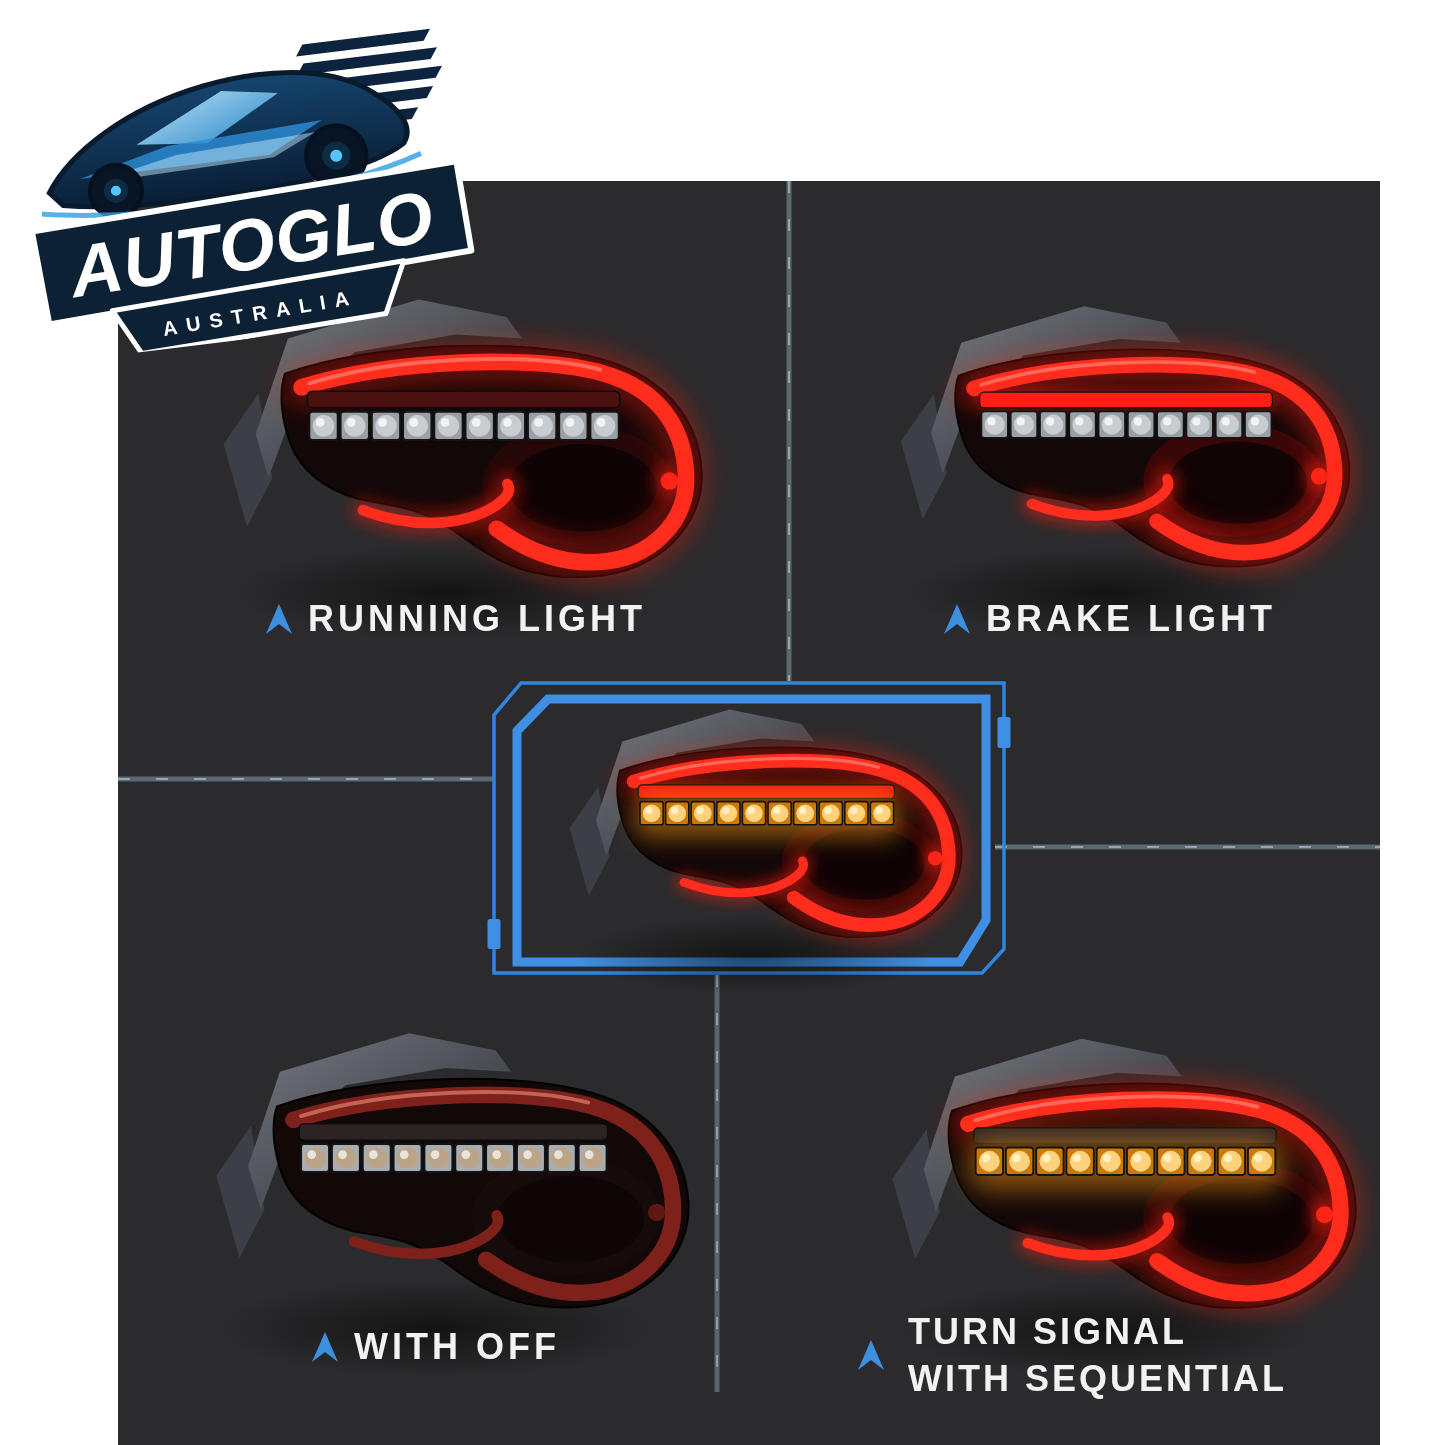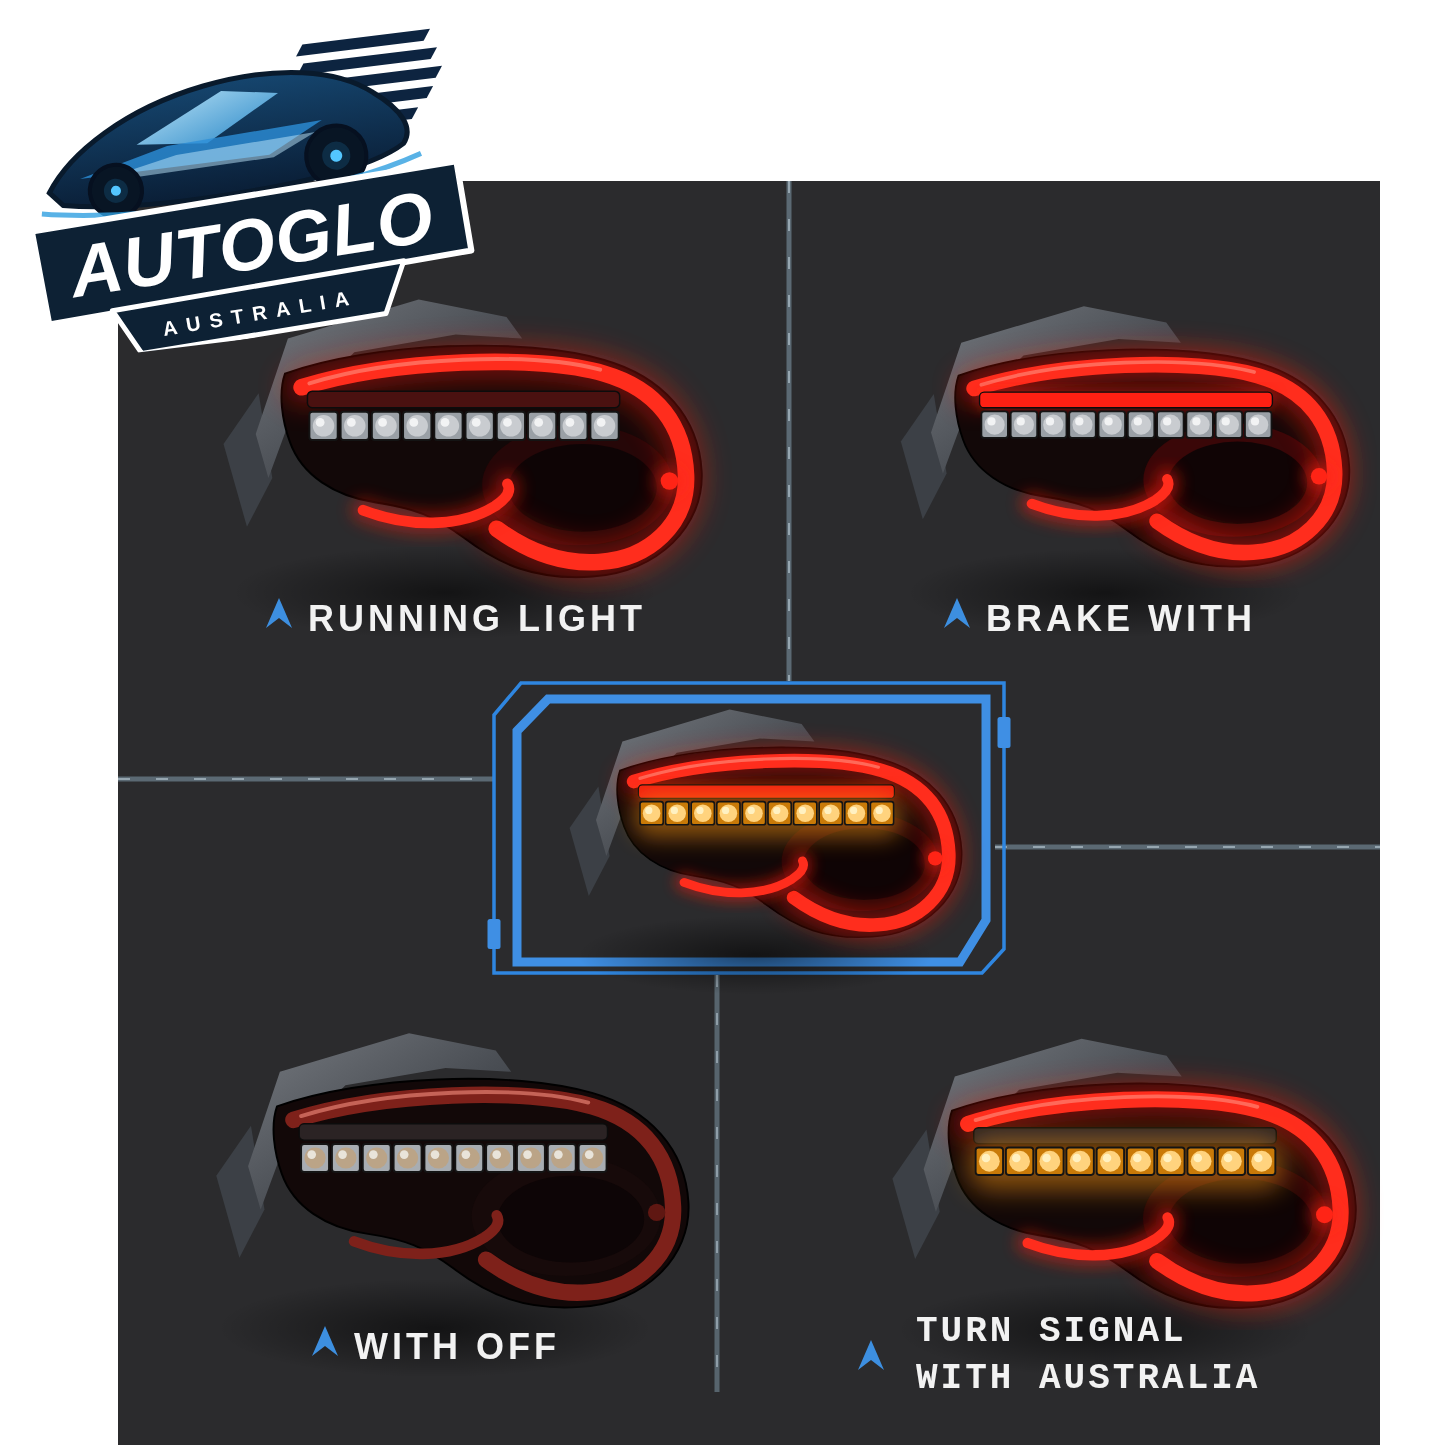--- a/index.html
+++ b/index.html
@@ -26,25 +26,25 @@
              --cavity:#2a0707;--cube-face:#c97a08;--cube-lens:#ffd37e;--cube-hl:#fff1c2;
              --row-glow:.5;--dot:#ff2416;}
   .m-turn{--tube:#ff2d1d;--tube-glow:#ff1d0c;--glow-op:.45;--strip:#2b2426;--strip-glow:0;
           --cavity:#2a0707;--cube-face:#c97a08;--cube-lens:#ffd37e;--cube-hl:#fff1c2;
           --row-glow:.5;--dot:#ff2416;}
   .m-off{--tube:#7e211a;--tube-glow:#7e211a;--glow-op:0;--strip:#2b2324;--strip-glow:0;
          --cavity:#170a0a;--cube-face:#a8adb2;--cube-lens:#bba487;--cube-hl:#e9e4da;
          --row-glow:0;--dot:#5f1712;}
 
   
-  .label{position:absolute;display:flex;align-items:flex-start;gap:16px;color:#f2f2f2;
+  .label{position:absolute;display:flex;align-items:center;gap:16px;color:#f2f2f2;
          font-weight:700;font-size:36px;letter-spacing:4px;white-space:nowrap;}
   .label .chev{flex:0 0 auto;}
-  .label2{position:absolute;display:flex;align-items:center;gap:32px;color:#f2f2f2;
-          font-weight:700;font-size:36px;letter-spacing:3px;line-height:47px;white-space:nowrap;font-family:Liberation Mono, monospace;}
+  .label2{position:absolute;display:flex;align-items:center;gap:24px;color:#f2f2f2;
+          font-weight:700;font-size:36px;letter-spacing:3px;line-height:47px;white-space:nowrap;}
 
   
   .logo{position:absolute;left:20px;top:36px;width:452px;height:302px;transform:rotate(-7deg);}
 </style>
 </head>
 <body>
 
 <div class="canvas">
 
   <div class="panel"></div>
@@ -202,37 +202,37 @@
     <svg class="chev" width="26" height="30" viewBox="0 0 26 30">
       <polygon points="13,0 26,30 13,20 0,30" fill="#3d8fe0"></polygon>
     </svg>
     <span>RUNNING LIGHT</span>
   </div>
 
   <div class="label" style="left:944px;top:598px">
     <svg class="chev" width="26" height="30" viewBox="0 0 26 30">
       <polygon points="13,0 26,30 13,20 0,30" fill="#3d8fe0"></polygon>
     </svg>
-    <span>BRAKE WITH</span>
+    <span>BRAKE LIGHT</span>
   </div>
 
   <div class="label" style="left:312px;top:1326px">
     <svg class="chev" width="26" height="30" viewBox="0 0 26 30">
       <polygon points="13,0 26,30 13,20 0,30" fill="#3d8fe0"></polygon>
     </svg>
     <span>WITH OFF</span>
   </div>
 
   <div class="label2" style="left:858px;top:1308px">
     <svg class="chev" width="26" height="30" viewBox="0 0 26 30">
       <polygon points="13,0 26,30 13,20 0,30" fill="#3d8fe0"></polygon>
     </svg>
     <div>
       <div>TURN SIGNAL</div>
-      <div>WITH AUSTRALIA</div>
+      <div>WITH SEQUENTIAL</div>
     </div>
   </div>
 
   <svg class="logo" viewBox="0 0 450 300">
     <defs>
       <linearGradient id="carG" x1="0" y1="0" x2="0" y2="1">
         <stop offset="0" stop-color="#15456e"></stop>
           <stop offset="1" stop-color="#0a1e36"></stop>
       </linearGradient>
       <linearGradient id="cyanG" x1="0" y1="0" x2="1" y2="1">

